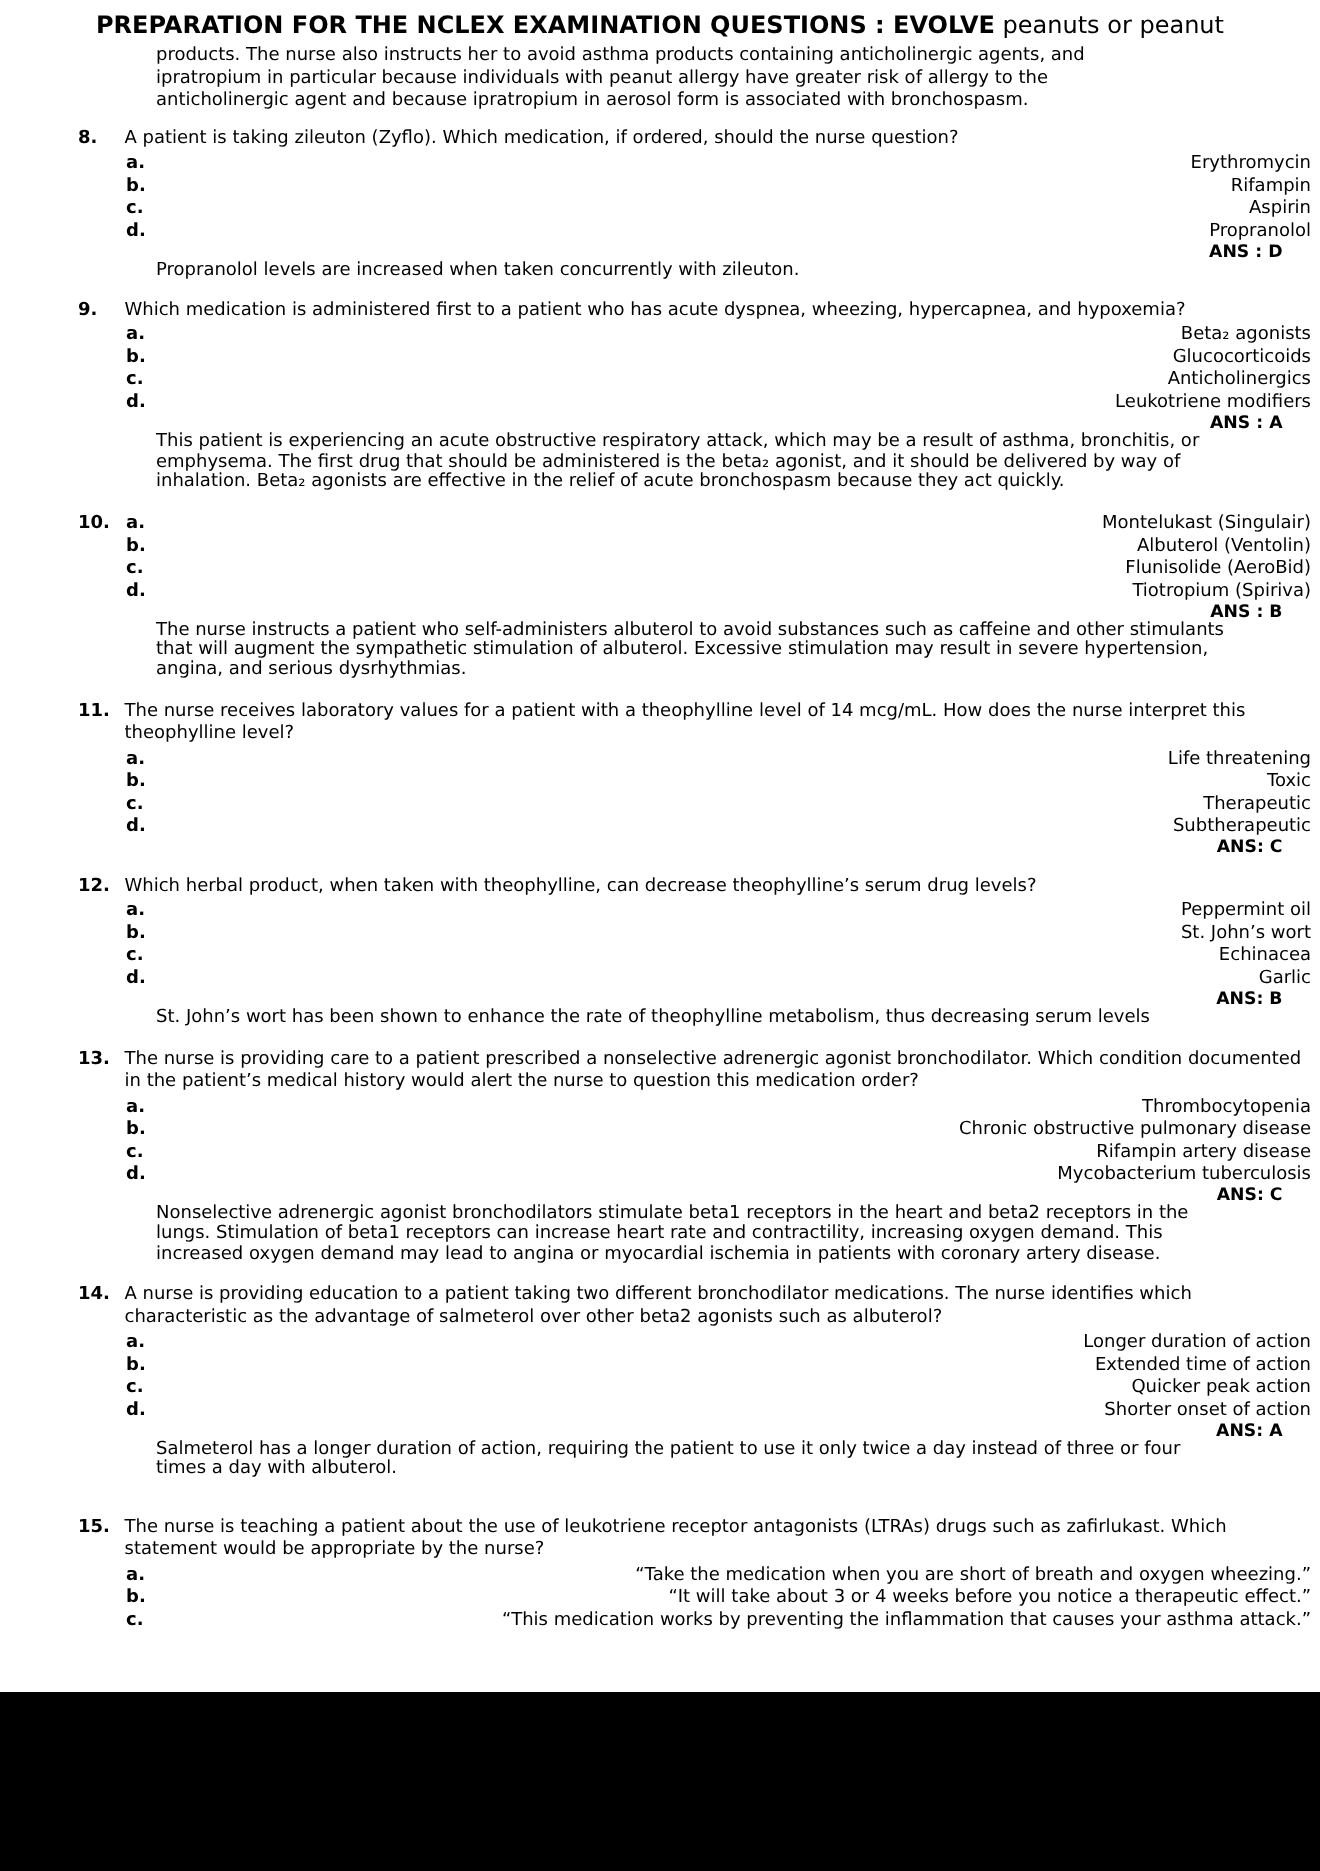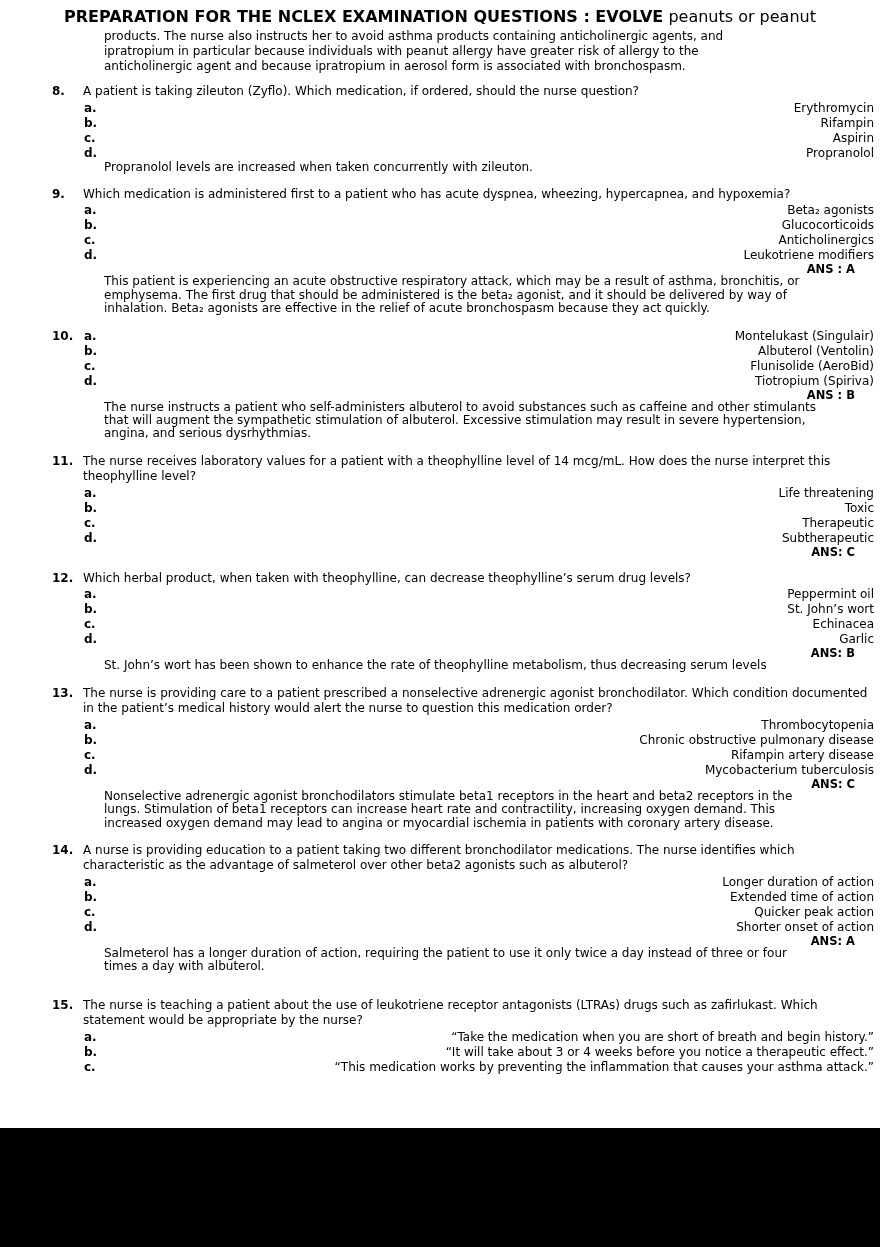--- a/index.html
+++ b/index.html
@@ -102,20 +102,21 @@
           </div>
           <div class="option">
             <span class="opt-letter">c.</span>
             <span class="opt-text">Aspirin</span>
           </div>
           <div class="option">
             <span class="opt-letter">d.</span>
             <span class="opt-text">Propranolol</span>
           </div>
         </div>
+        <div class="answer">ANS : D</div>
         <div class="rationale">Propranolol levels are increased when taken concurrently with zileuton.</div>
       </section>
       <section class="question">
         <span class="q-num">9.</span>
         <div class="q-text">Which medication is administered first to a patient who has acute dyspnea, wheezing, hypercapnea, and hypoxemia?</div>
         <div class="options">
           <div class="option">
             <span class="opt-letter">a.</span>
             <span class="opt-text">Beta₂ agonists</span>
           </div>
@@ -252,21 +253,21 @@
         </div>
         <div class="answer">ANS: A</div>
         <div class="rationale">Salmeterol has a longer duration of action, requiring the patient to use it only twice a day instead of three or four times a day with albuterol.</div>
       </section>
       <section class="question last">
         <span class="q-num">15.</span>
         <div class="q-text">The nurse is teaching a patient about the use of leukotriene receptor antagonists (LTRAs) drugs such as zafirlukast. Which statement would be appropriate by the nurse?</div>
         <div class="options">
           <div class="option">
             <span class="opt-letter">a.</span>
-            <span class="opt-text">“Take the medication when you are short of breath and begin history.”</span>
+            <span class="opt-text">“Take the medication when you are short of breath and oxygen wheezing.”</span>
           </div>
           <div class="option">
             <span class="opt-letter">b.</span>
             <span class="opt-text">“It will take about 3 or 4 weeks before you notice a therapeutic effect.”</span>
           </div>
           <div class="option">
             <span class="opt-letter">c.</span>
             <span class="opt-text">“This medication works by preventing the inflammation that causes your asthma attack.”</span>
           </div>
         </div>

